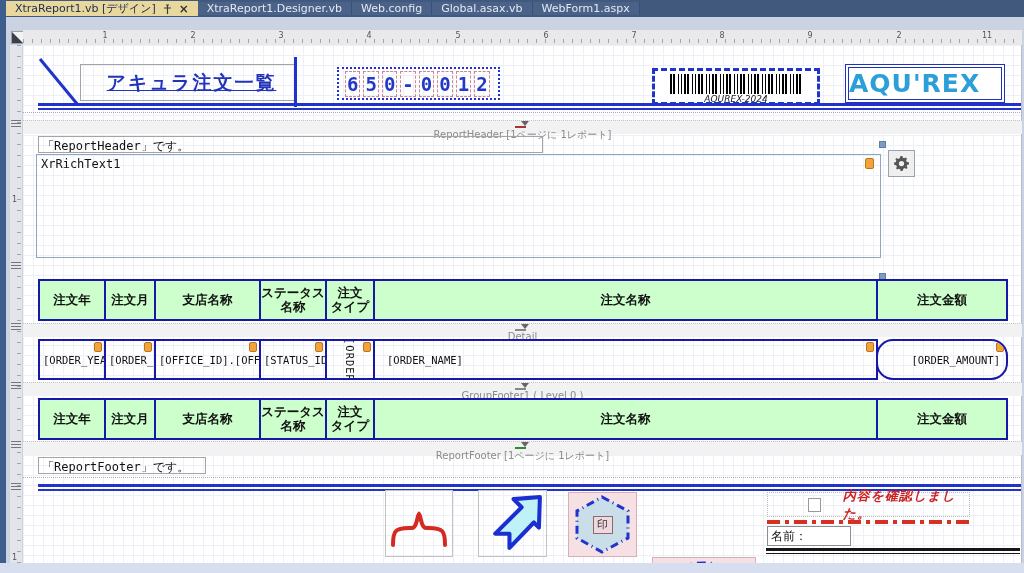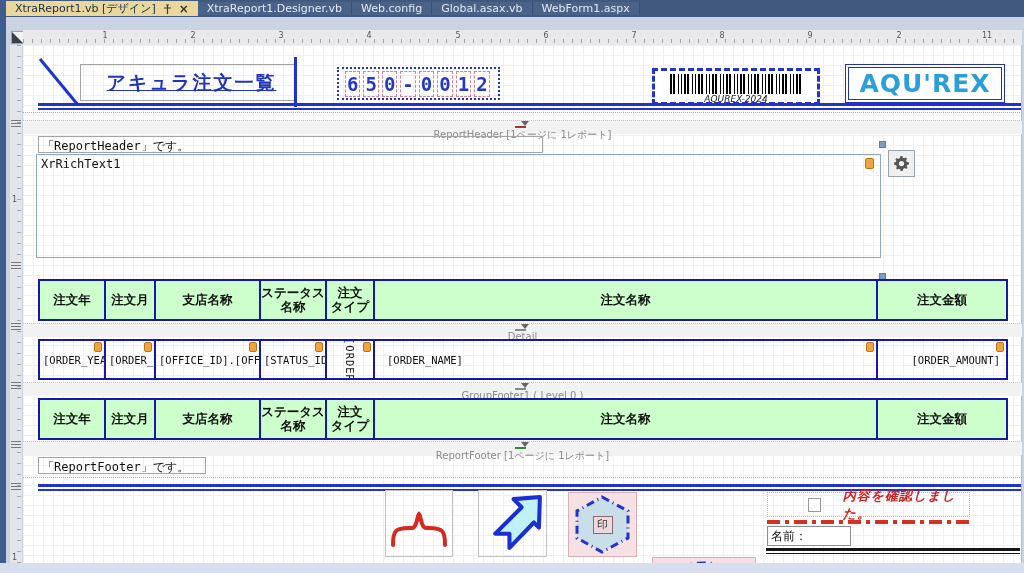--- a/index.html
+++ b/index.html
@@ -54,39 +54,39 @@
   
   .title-box { border:1px solid #A4A4A4; display:flex; align-items:center; justify-content:center; }
   .title-box span { color:#2233BB; font-weight:bold; font-size:19px; text-decoration:underline; letter-spacing:2px;margin-left:8px; }
   .vline-blue { background:#2233CC; }
   .postal-box { border:2px dotted #2233CC; display:flex; align-items:center; padding-left:6px; }
   .postal-char { display:inline-block; border:1px dashed #CC8899; color:#2238C8; font-family:"DejaVu Sans Mono", monospace; font-weight:bold; font-size:19px; line-height:24px; padding:0 1px; margin-right:3px; }
   .barcode-box { border:3px dashed #2233CC; background:#fff; text-align:center; padding-top:3px; }
   .bars { width:132px; height:20px; margin:0 auto;
           background:repeating-linear-gradient(90deg,#000 0 2px,#fff 2px 3px,#000 3px 5px,#fff 5px 8px,#000 8px 9px,#fff 9px 11px,#000 11px 12px,#fff 12px 14px); }
   .barcode-box .bc-label { font-size:9px; font-style:italic; color:#222; line-height:10px; }
-  .logo-box { border:4px double #2233BB; background:#fff; display:flex; align-items:center; justify-content:center; }
+  .logo-box { border:4px double #2233BB; background:#fff; display:flex; align-items:center; }
   .logo-box span { color:#2D9FD8; font-weight:bold; font-size:25px; letter-spacing:1px; }
 
   
   .richtext { border:1px solid #8FA6BC; font-family:"DejaVu Sans Mono", monospace; font-size:12px; color:#111; padding:2px 4px; }
   .otag { position:absolute; width:9px; height:11px; background:#F2A33C; border:1px solid #B97718; border-radius:2px; }
   .handle { position:absolute; width:7px; height:7px; background:#7E9CC0; border:1px solid #5F7FA6; }
   .gear-btn { position:absolute; width:27px; height:27px; background:#EFEFEF; border:1px solid #9AA2AE; display:flex; align-items:center; justify-content:center; }
 
   
   .trow { position:absolute; display:flex; }
   .hcell { background:#CCFFCC; border:2px solid #1818A8; margin-left:-2px; display:flex; align-items:center; justify-content:center;
            font-weight:bold; font-size:12.5px; color:#111; white-space:pre-line; text-align:center; line-height:1.15; }
   .trow > :first-child { margin-left:0; }
   .dcell { background:transparent; border:2px solid #1818A8; margin-left:-2px; position:relative; font-family:"DejaVu Sans Mono", monospace;
            font-size:10.5px; color:#111; display:flex; align-items:center; padding:0 3px; overflow:hidden; white-space:nowrap; }
   .dcell.vtext { justify-content:center; }
   .dcell.vtext span { writing-mode:vertical-rl; letter-spacing:1px; }
-  .dcell.right { justify-content:flex-end; padding-right:6px; }
+  .dcell.right { justify-content:flex-end; padding-right:6px;border-radius:17px; }
 
   
   .page-box { border:1px solid #A4A4A4; display:flex; align-items:center; justify-content:center; }
   .page-box span { color:#2233BB; font-size:17px; letter-spacing:1px; }
   .shape-box { border:1px solid #C2C2C2; }
   .stamp { border:1px solid #D9AEB6; background:#F5E0E4; position:relative; }
   .stamp .seal { position:absolute; left:50%; top:50%; transform:translate(-50%,-50%); width:20px; height:18px; border:1px solid #8A6B70;
                  background:#EFD9DE; display:flex; align-items:center; justify-content:center; font-size:11px; color:#333; }
   .confirm-box { border:1px dotted #BBB; display:flex; align-items:center; }
   .checkbox { width:14px; height:14px; border:1px solid #999; background:#fff; margin-left:40px; }

